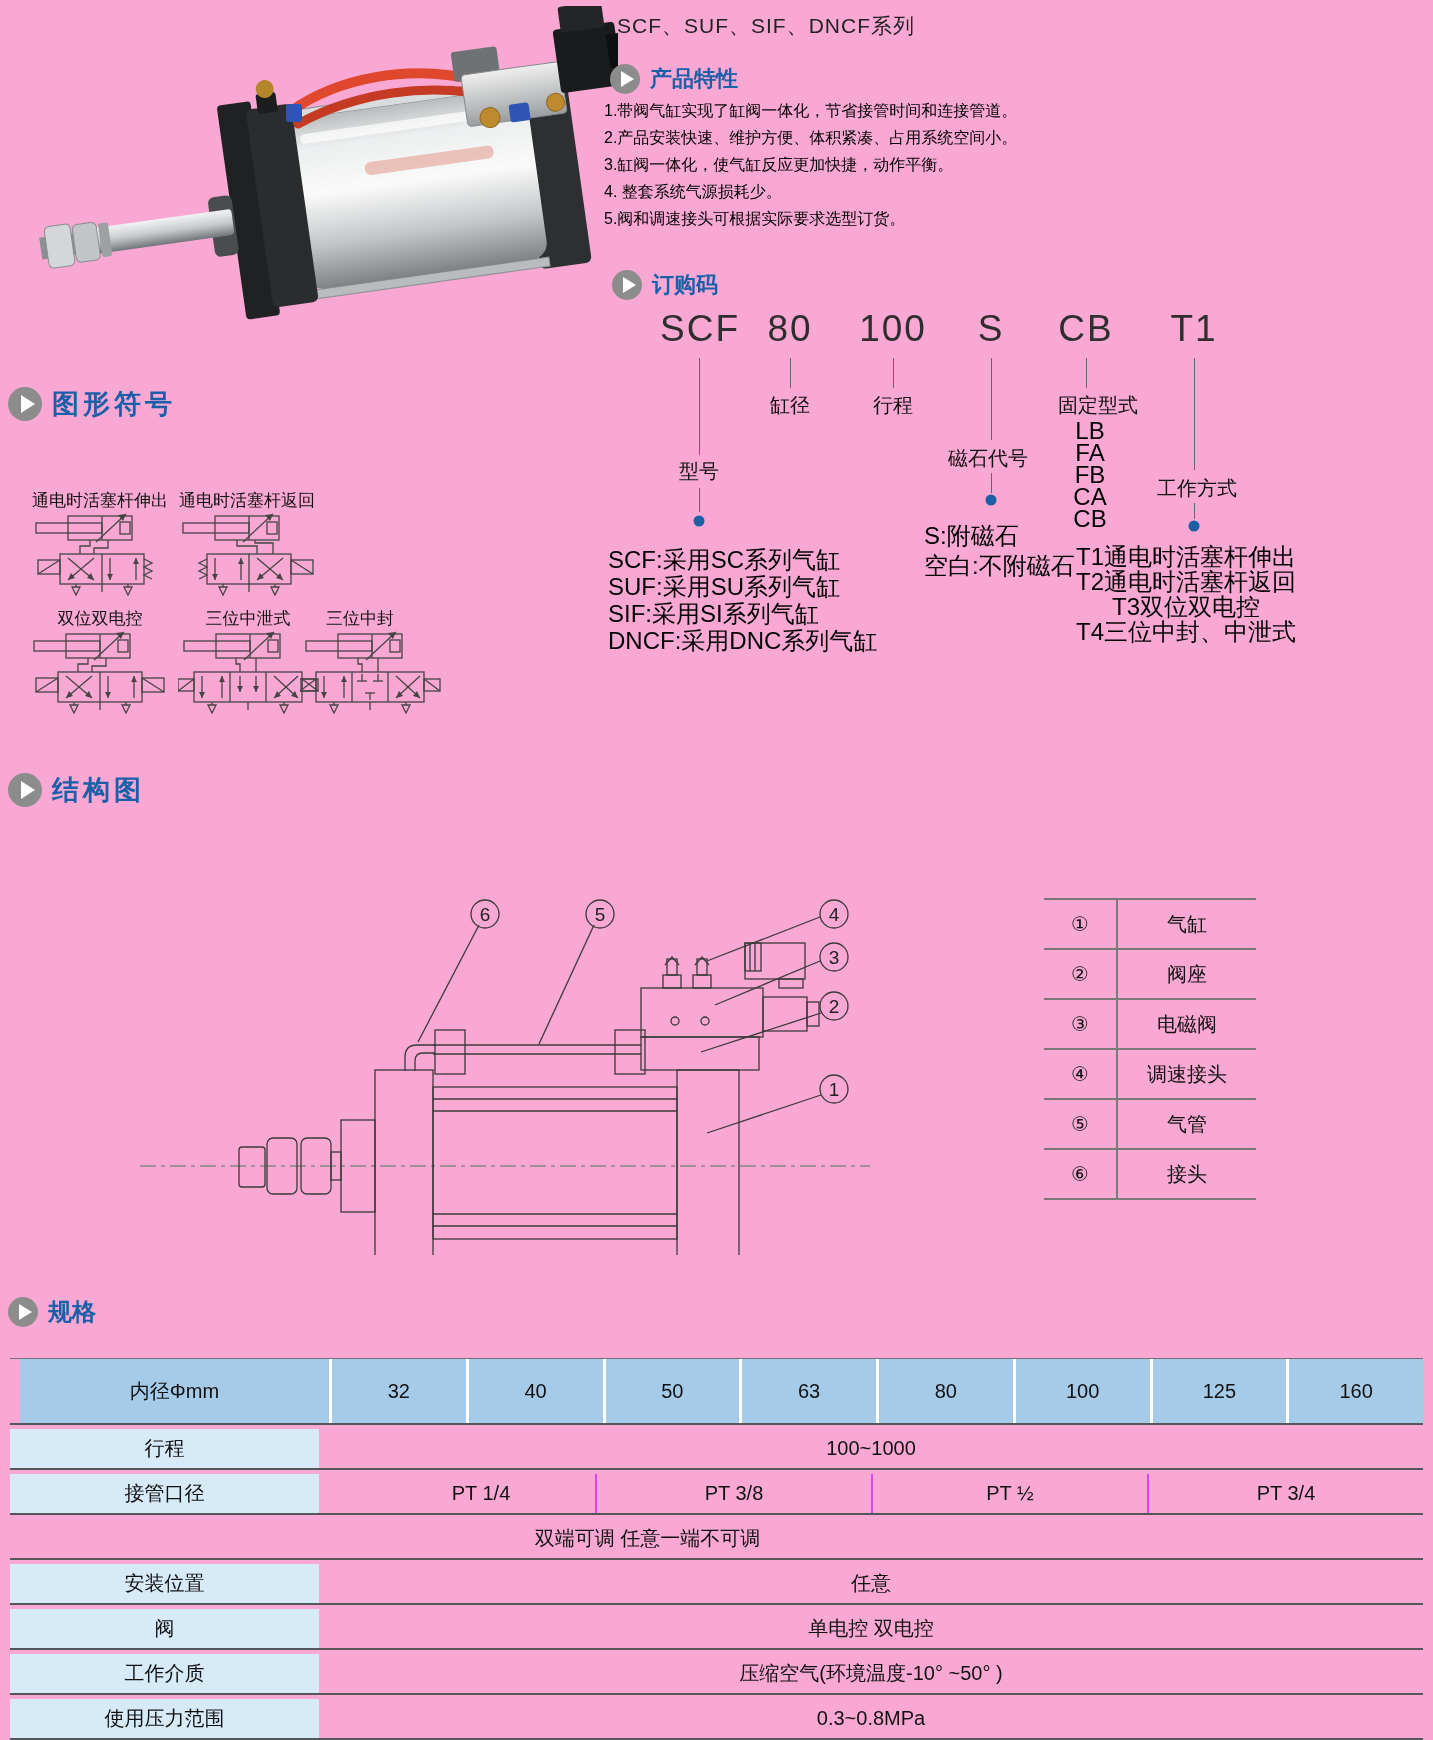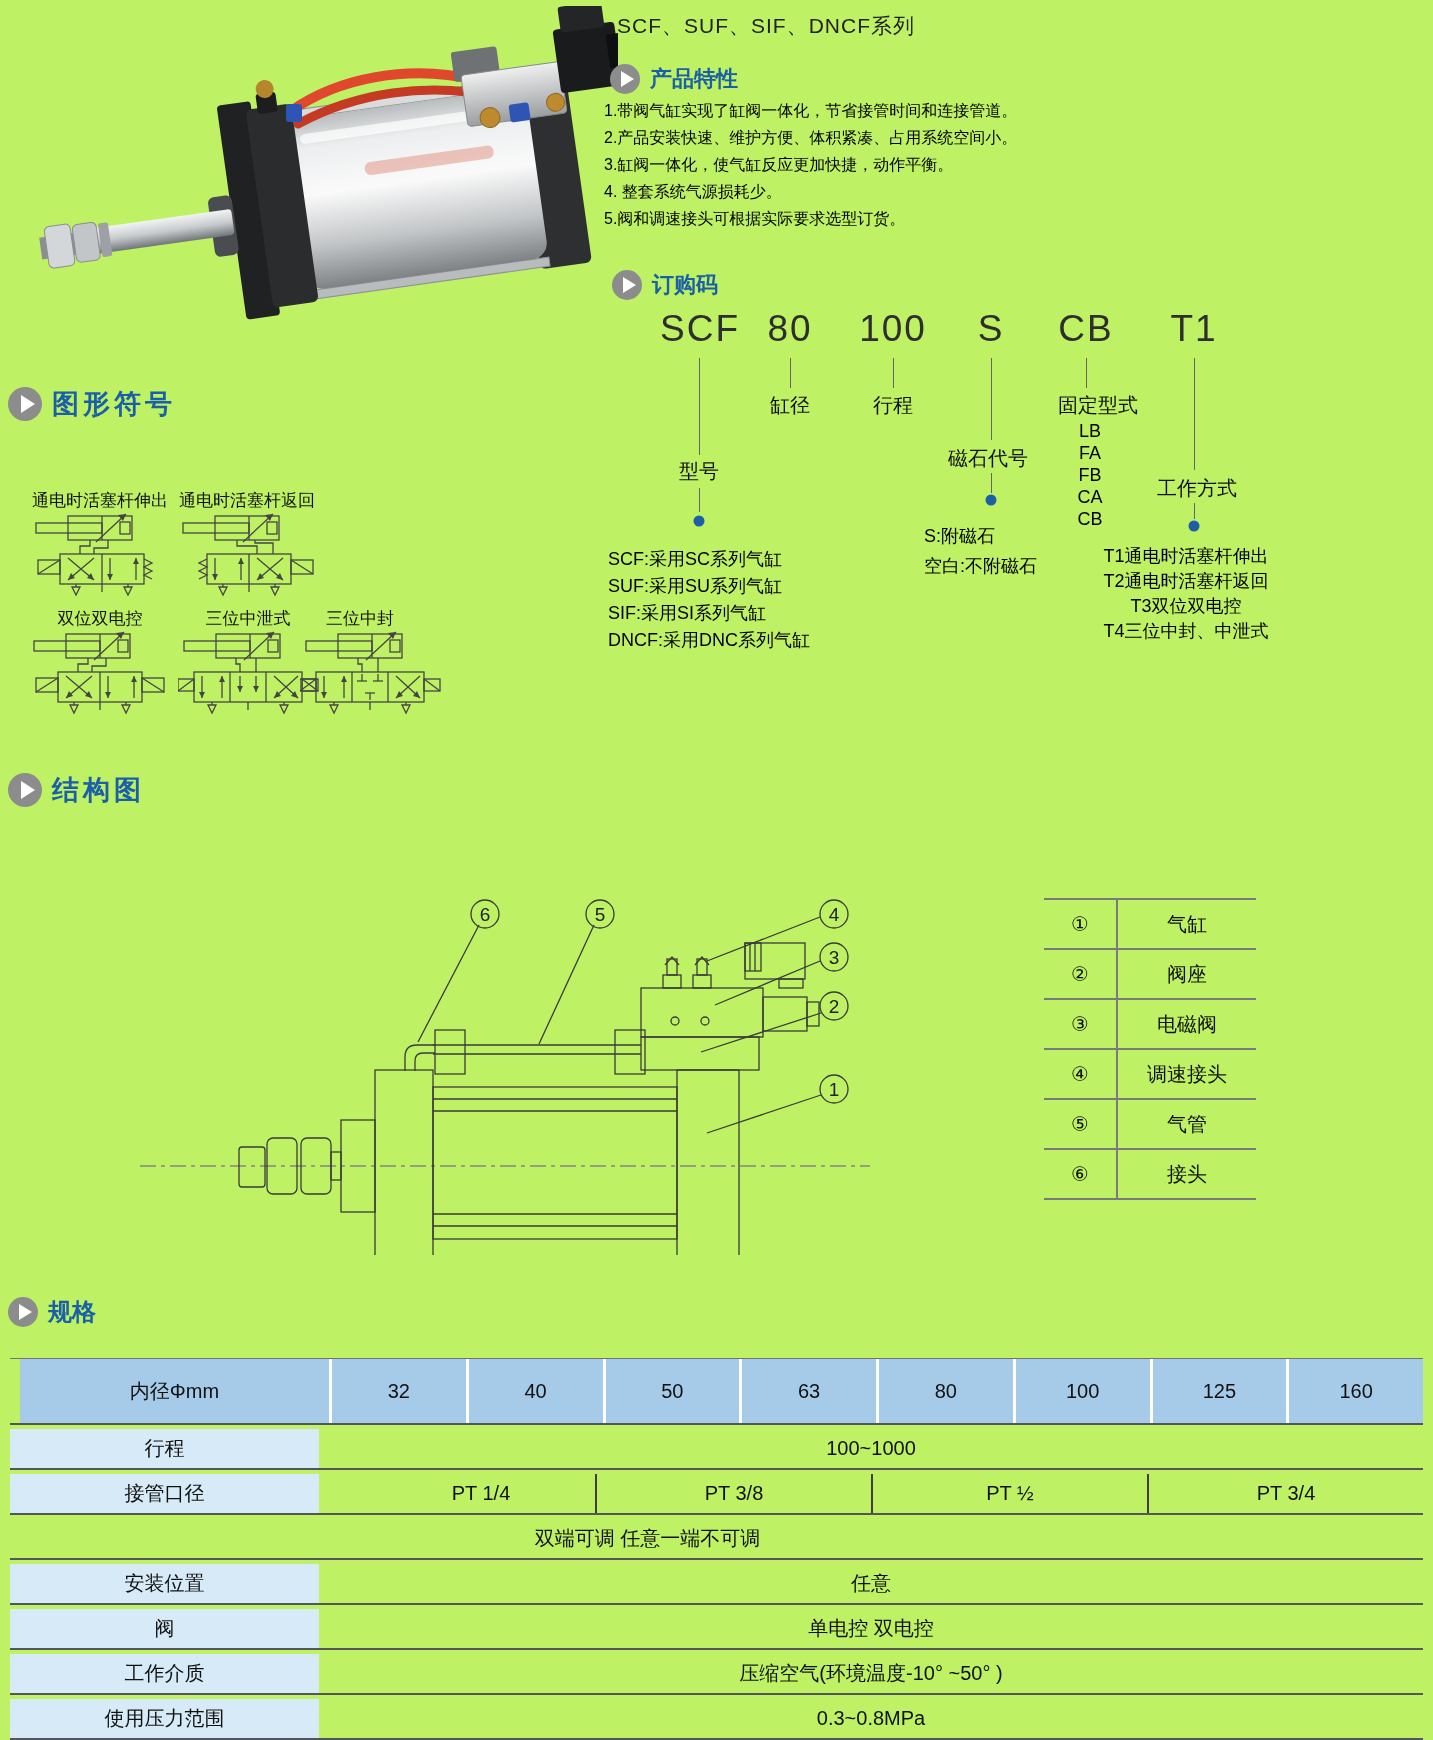--- a/index.html
+++ b/index.html
@@ -1,17 +1,17 @@
 <!DOCTYPE html>
 <html><head>
 <meta charset="utf-8">
 <style>
   html,body { margin:0; padding:0; background:#ffffff; }
   #page {
-    position:relative; width:1433px; height:1740px; background:#bef264;
+    position:relative; width:1433px; height:1740px; background:#f9a8d4;
     font-family:"Liberation Sans","DejaVu Sans",sans-serif; color:#1a1a1a; overflow:hidden;
   }
   .abs { position:absolute; }
 
   
   .sec-head { position:absolute; display:flex; align-items:center; gap:10px;
               color:#1a5fa8; font-weight:bold; white-space:nowrap; }
   .play { width:30px; height:30px; border-radius:50%; background:#8c8c8c; position:relative; flex:0 0 auto; }
   .play::after { content:""; position:absolute; left:11px; top:7px;
                  border-left:13px solid #fff; border-top:8px solid transparent; border-bottom:8px solid transparent; }
@@ -21,21 +21,21 @@
 
   #title { position:absolute; left:617px; top:12px; font-size:21px; color:#222; letter-spacing:1px; }
 
   #features-list { position:absolute; left:604px; top:97px; font-size:16px; line-height:27px; color:#000; white-space:nowrap; }
 
   
   .code-seg { position:absolute; transform:translateX(-50%); font-size:37px; color:#2e2e2e; letter-spacing:2px; white-space:nowrap; }
   .vline { position:absolute; width:1px; background:#666; }
   .olabel { position:absolute; transform:translateX(-50%); font-size:20px; color:#111; white-space:nowrap; }
   .odot { position:absolute; width:11px; height:11px; border-radius:50%; background:#1d5fa6; transform:translate(-50%,-50%); }
-  .olist { position:absolute; font-size:18px; line-height:27px; color:#000; white-space:nowrap; }
+  .olist { position:absolute; font-size:24px; line-height:27px; color:#000; white-space:nowrap; }
   .olist.center { transform:translateX(-50%); text-align:center; }
   #mounting-options { line-height:22px; }
   #magnet-options { line-height:30px; }
   #working-options { line-height:25px; }
 
   
   .sym-label { position:absolute; transform:translateX(-50%); font-size:17px; color:#111; white-space:nowrap; }
   svg.sym { position:absolute; }
   svg.sym rect, svg.sym line, svg.sym path, svg.sym polyline, svg.sym polygon { stroke:#444; stroke-width:1.3; fill:none; }
   svg.sym .fil { fill:#444; stroke:none; }
@@ -57,21 +57,21 @@
   
   #spec-table { position:absolute; left:10px; top:1358px; width:1413px; font-size:20px; color:#111; }
   .spec-row { display:grid; grid-template-columns:309px repeat(8,1fr);
               border-bottom:2px solid #55565a; margin-bottom:4px; }
   .spec-row.hdr { height:64px; border-top:1px solid #737373;padding-left:10px; }
   .spec-row.data { height:39px; }
   .cell { display:flex; align-items:center; justify-content:center; white-space:nowrap; }
   .lab { background:#d6eaf8; }
   .spec-row.hdr .lab, .spec-row.hdr .bore { background:#a6cbe9; }
   .bore { border-left:3px solid #fff; }
-  .val.sep { border-left:2px solid #404040; }
+  .val.sep { border-left:2px solid #d946ef; }
 </style>
 </head>
 <body>
 
 <div id="page">
 
   <svg class="abs" style="left:8px;top:6px" width="610" height="330" viewBox="0 0 610 330">
     <defs>
       <linearGradient id="gBody" x1="0" y1="0" x2="0" y2="1">
         <stop offset="0" stop-color="#b9bcbe"></stop>

